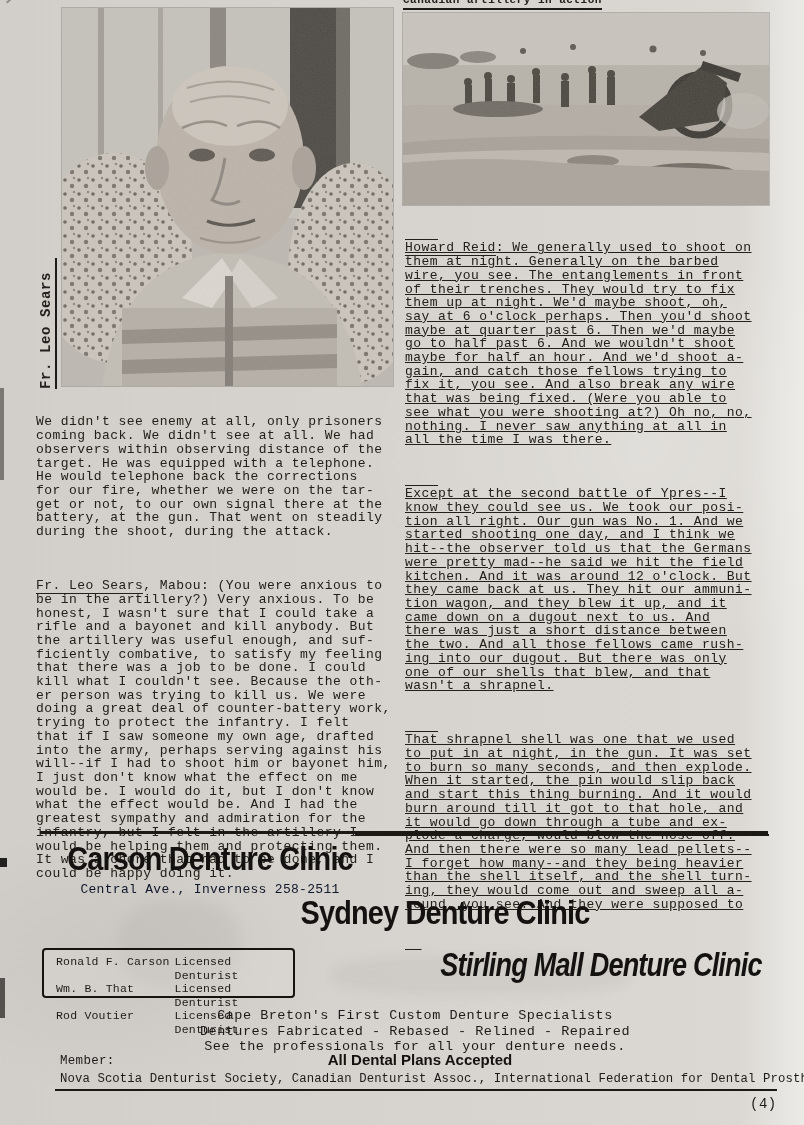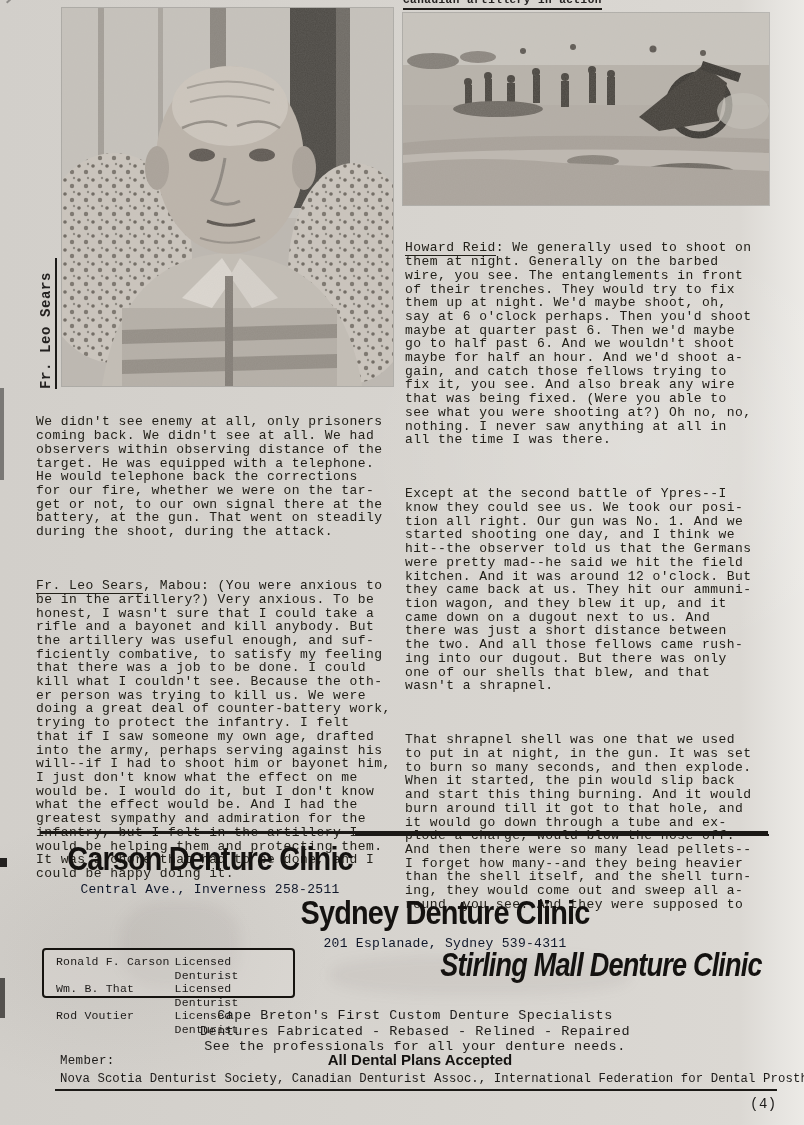--- a/index.html
+++ b/index.html
@@ -26,21 +26,21 @@
   }
   .artillery-title{
     position:absolute;left:403px;top:-6px;
     font-size:11px;font-weight:700;letter-spacing:.5px;white-space:nowrap;
     border-bottom:2px solid #1d1b19;padding-bottom:2px;color:#232120;
   }
   
   .col{position:absolute;font-size:13px;line-height:13.7px;letter-spacing:.45px;
        white-space:pre-wrap;color:#222019;}
   #left-col{left:36px;top:388px;width:366px;}
-  #right-col{left:405px;top:214px;width:368px;}
+  #right-col{left:405px;top:214px;width:368px;text-decoration:underline;}
   .para{margin:0 0 13px 0;}
   .uline{border-bottom:1.5px solid #222019;padding-bottom:0px;}
   
   .rule{position:absolute;background:#1b1916;}
   
   .clinic-name{
     font-family:"Liberation Sans","DejaVu Sans",sans-serif;font-weight:700;
     font-size:34px;letter-spacing:-1px;white-space:nowrap;color:#141210;
     transform:scaleX(.85);transform-origin:center top;
   }
@@ -270,21 +270,20 @@
   <div class="rule" style="left:40px;top:831px;width:728px;height:3px;"></div>
   <div class="rule" style="left:355px;top:834px;width:414px;height:2px;"></div>
 
   <div id="ad-carson" class="ad">
     <div class="clinic-name">Carson Denture Clinic</div>
     <div class="clinic-addr">Central Ave., Inverness  258-2511</div>
   </div>
 
   <div id="ad-sydney" class="ad">
     <div class="clinic-name">Sydney Denture Clinic</div>
-    <div class="clinic-addr">201 Esplanade, Sydney  539-4311</div>
   </div>
 
   <div id="denturist-box">
     <div class="dent-row">
       <span class="dent-name">Ronald F. Carson</span>
       <span>Licensed Denturist</span>
     </div>
     <div class="dent-row">
       <span class="dent-name">Wm. B. That</span>
       <span>Licensed Denturist</span>

